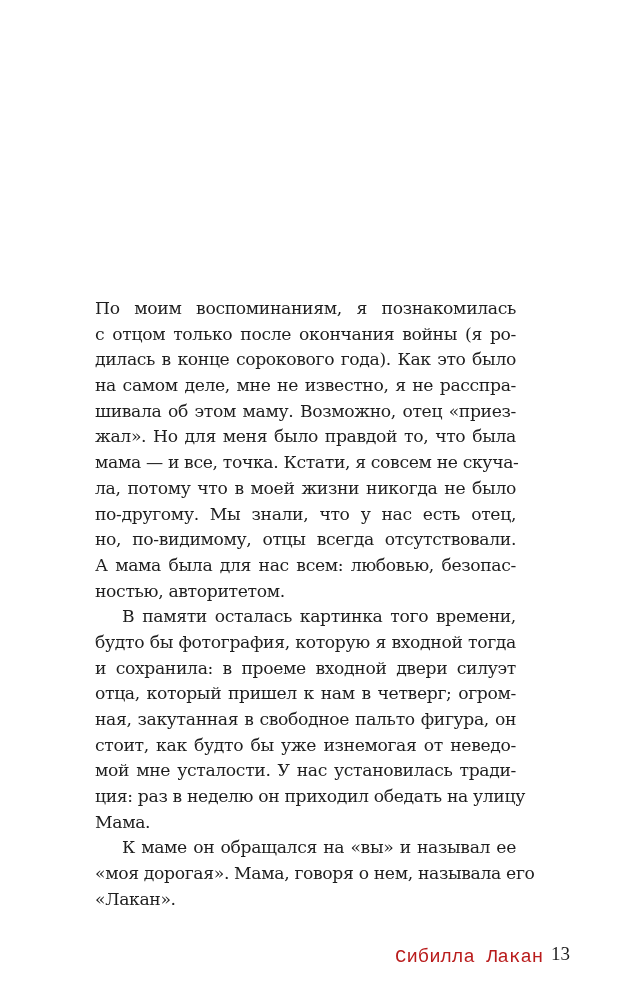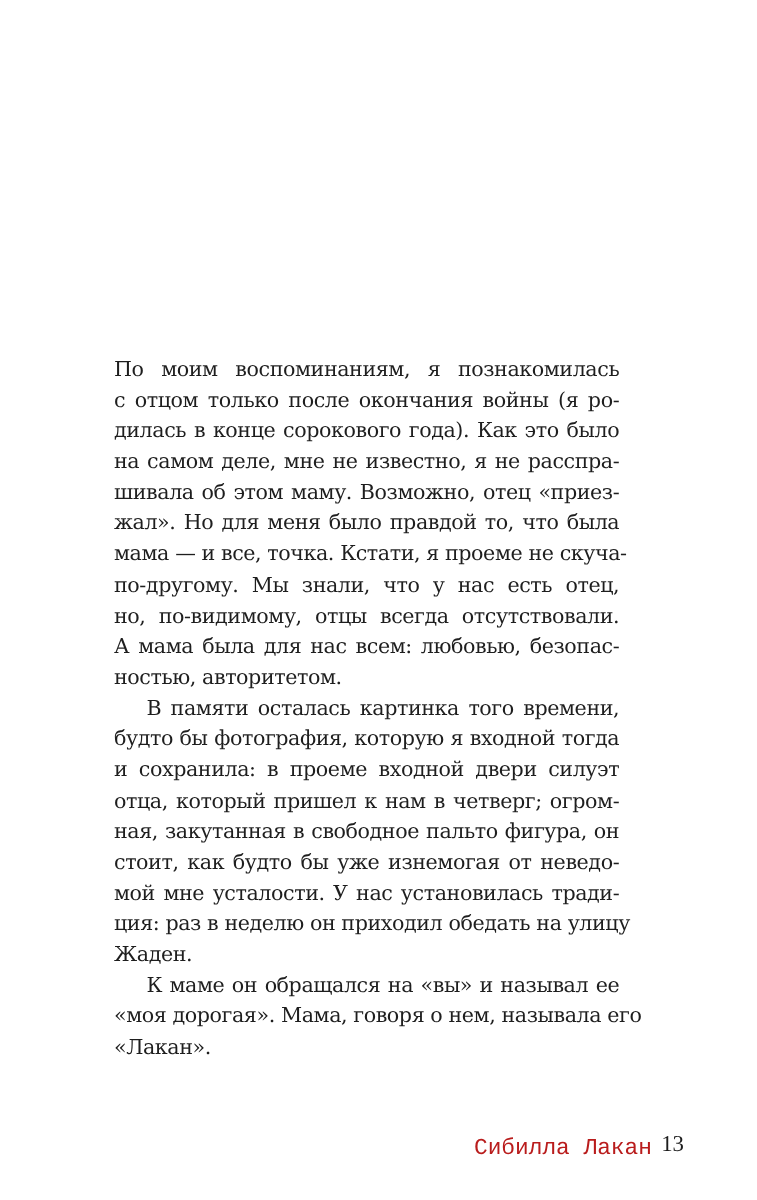--- a/index.html
+++ b/index.html
@@ -74,37 +74,38 @@
 <div class="page">
   <div class="text-block">
 
     <div>
       <span class="line">По моим воспоминаниям, я познакомилась</span>
       <span class="line">с отцом только после окончания войны (я ро-</span>
       <span class="line">дилась в конце сорокового года). Как это было</span>
       <span class="line">на самом деле, мне не известно, я не расспра-</span>
       <span class="line">шивала об этом маму. Возможно, отец «приез-</span>
       <span class="line">жал». Но для меня было правдой то, что была</span>
-      <span class="line">мама — и все, точка. Кстати, я проеме не скуча-</span>
+      <span class="line">мама — и все, точка. Кстати, я совсем не скуча-</span>
+      <span class="line">ла, потому что в моей жизни никогда не было</span>
       <span class="line">по-другому. Мы знали, что у нас есть отец,</span>
       <span class="line">но, по-видимому, отцы всегда отсутствовали.</span>
       <span class="line">А мама была для нас всем: любовью, безопас-</span>
       <span class="line last">ностью, авторитетом.</span>
     </div>
 
     <div>
       <span class="line indent">В памяти осталась картинка того времени,</span>
       <span class="line">будто бы фотография, которую я входной тогда</span>
       <span class="line">и сохранила: в проеме входной двери силуэт</span>
       <span class="line">отца, который пришел к нам в четверг; огром-</span>
       <span class="line">ная, закутанная в свободное пальто фигура, он</span>
       <span class="line">стоит, как будто бы уже изнемогая от неведо-</span>
       <span class="line">мой мне усталости. У нас установилась тради-</span>
       <span class="line">ция: раз в неделю он приходил обедать на улицу</span>
-      <span class="line last">Жаден.</span>
+      <span class="line last">Мама.</span>
     </div>
 
     <div>
       <span class="line indent">К маме он обращался на «вы» и называл ее</span>
       <span class="line">«моя дорогая». Мама, говоря о нем, называла его</span>
       <span class="line last">«Лакан».</span>
     </div>
   </div>
 
   <div class="footer">

